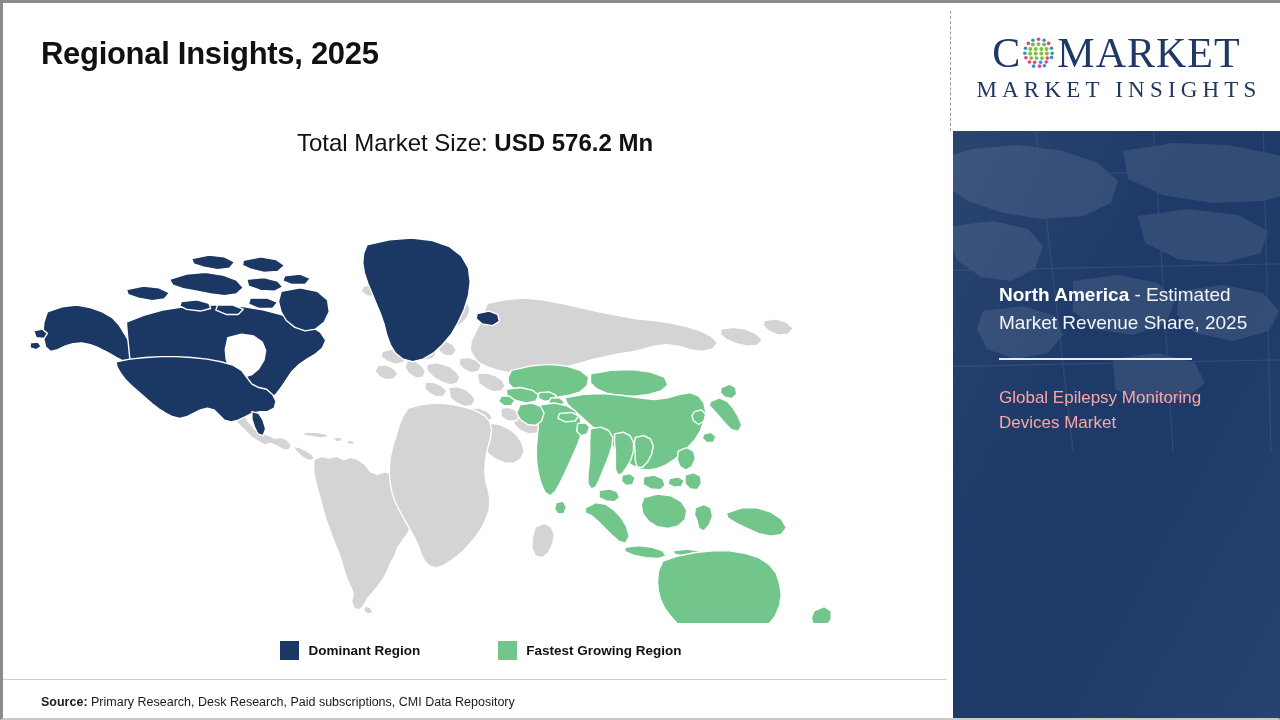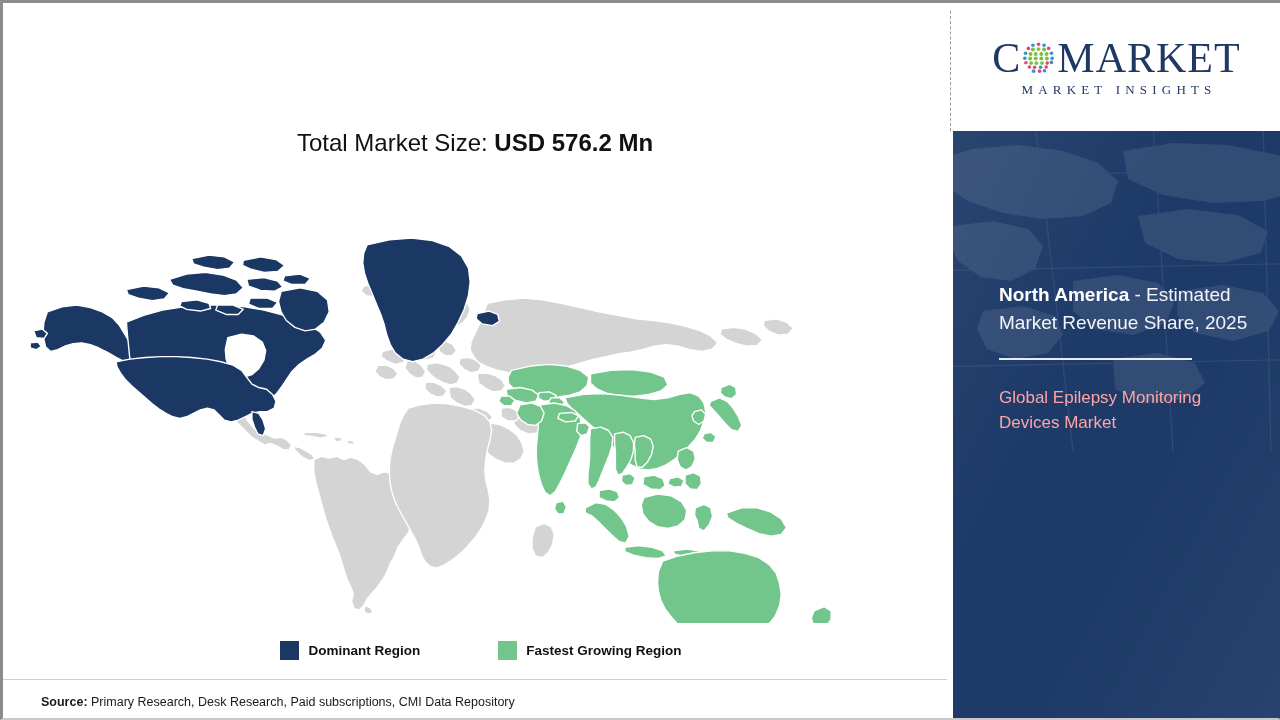--- a/index.html
+++ b/index.html
@@ -146,21 +146,21 @@
     letter-spacing: 1px;
     font-weight: normal;
   }
   .logo-globe {
     width: 35px; height: 35px;
     margin: 0 1px 0 0;
     display: block;
   }
   .logo-sub {
     font-family: "Liberation Serif", serif;
-    font-size: 13px;
+    font-size: 23px;
     color: #1f3864;
     letter-spacing: 5.2px;
     margin-top: 3px;
     white-space: nowrap;
     padding-left: 5px;
   }
 
   .stat-area {
     position: absolute;
     left: 0;
@@ -221,20 +221,21 @@
     font-weight: normal;
   }
 </style>
 </head>
 <body>
 
 <div id="infographic">
 
   <div class="main-panel">
 
+    <div class="page-title">Regional Insights, 2025</div>
 
     <div class="market-size-line">
       <span class="ms-label">Total Market Size: </span><span class="ms-value">USD 576.2 Mn</span>
     </div>
 
     <div class="map-wrap">
       <svg viewBox="0 0 1000 512" xmlns="http://www.w3.org/2000/svg">
         <g stroke="#ffffff" stroke-width="1.6" stroke-linejoin="round">
 
           <g fill="#d4d4d4">

